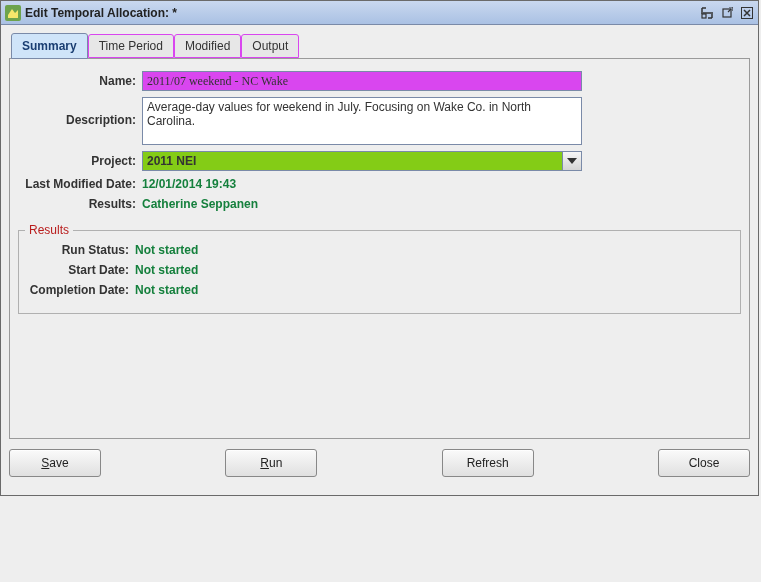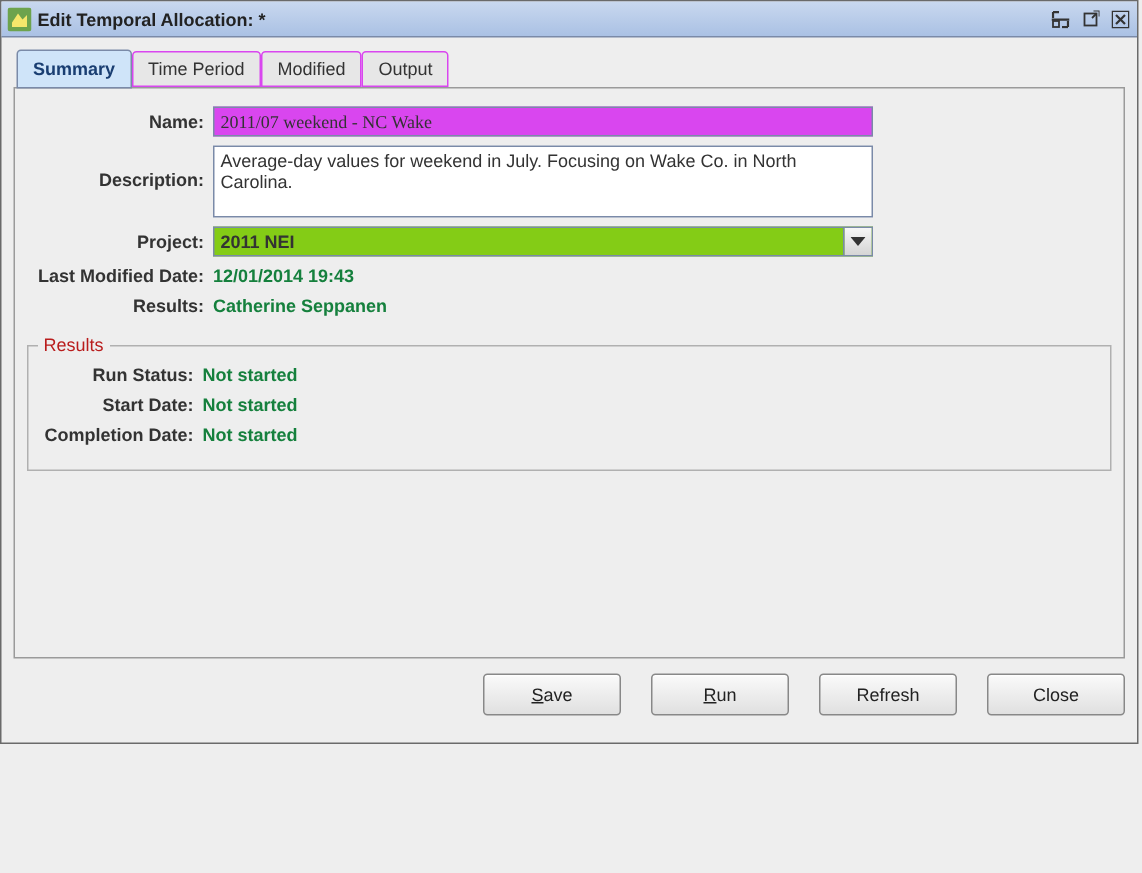--- a/index.html
+++ b/index.html
@@ -173,21 +173,21 @@
   }
   fieldset.results legend {
     font-weight: normal;
     padding: 0 4px;
     color: #b91c1c;
   }
   .results .form-row .lbl { width: 104px; }
   
   .footer {
     display: flex;
-    justify-content: flex-end;
+    justify-content: space-between;
     align-items: center;
     gap: 20px;
     padding: 10px 0;
   }
   .btn {
     min-width: 70px;
     height: 26px;
     background: linear-gradient(to bottom,#fafafa,#e0e0e0);
     border: 1px solid #888;
     border-radius: 3px;

